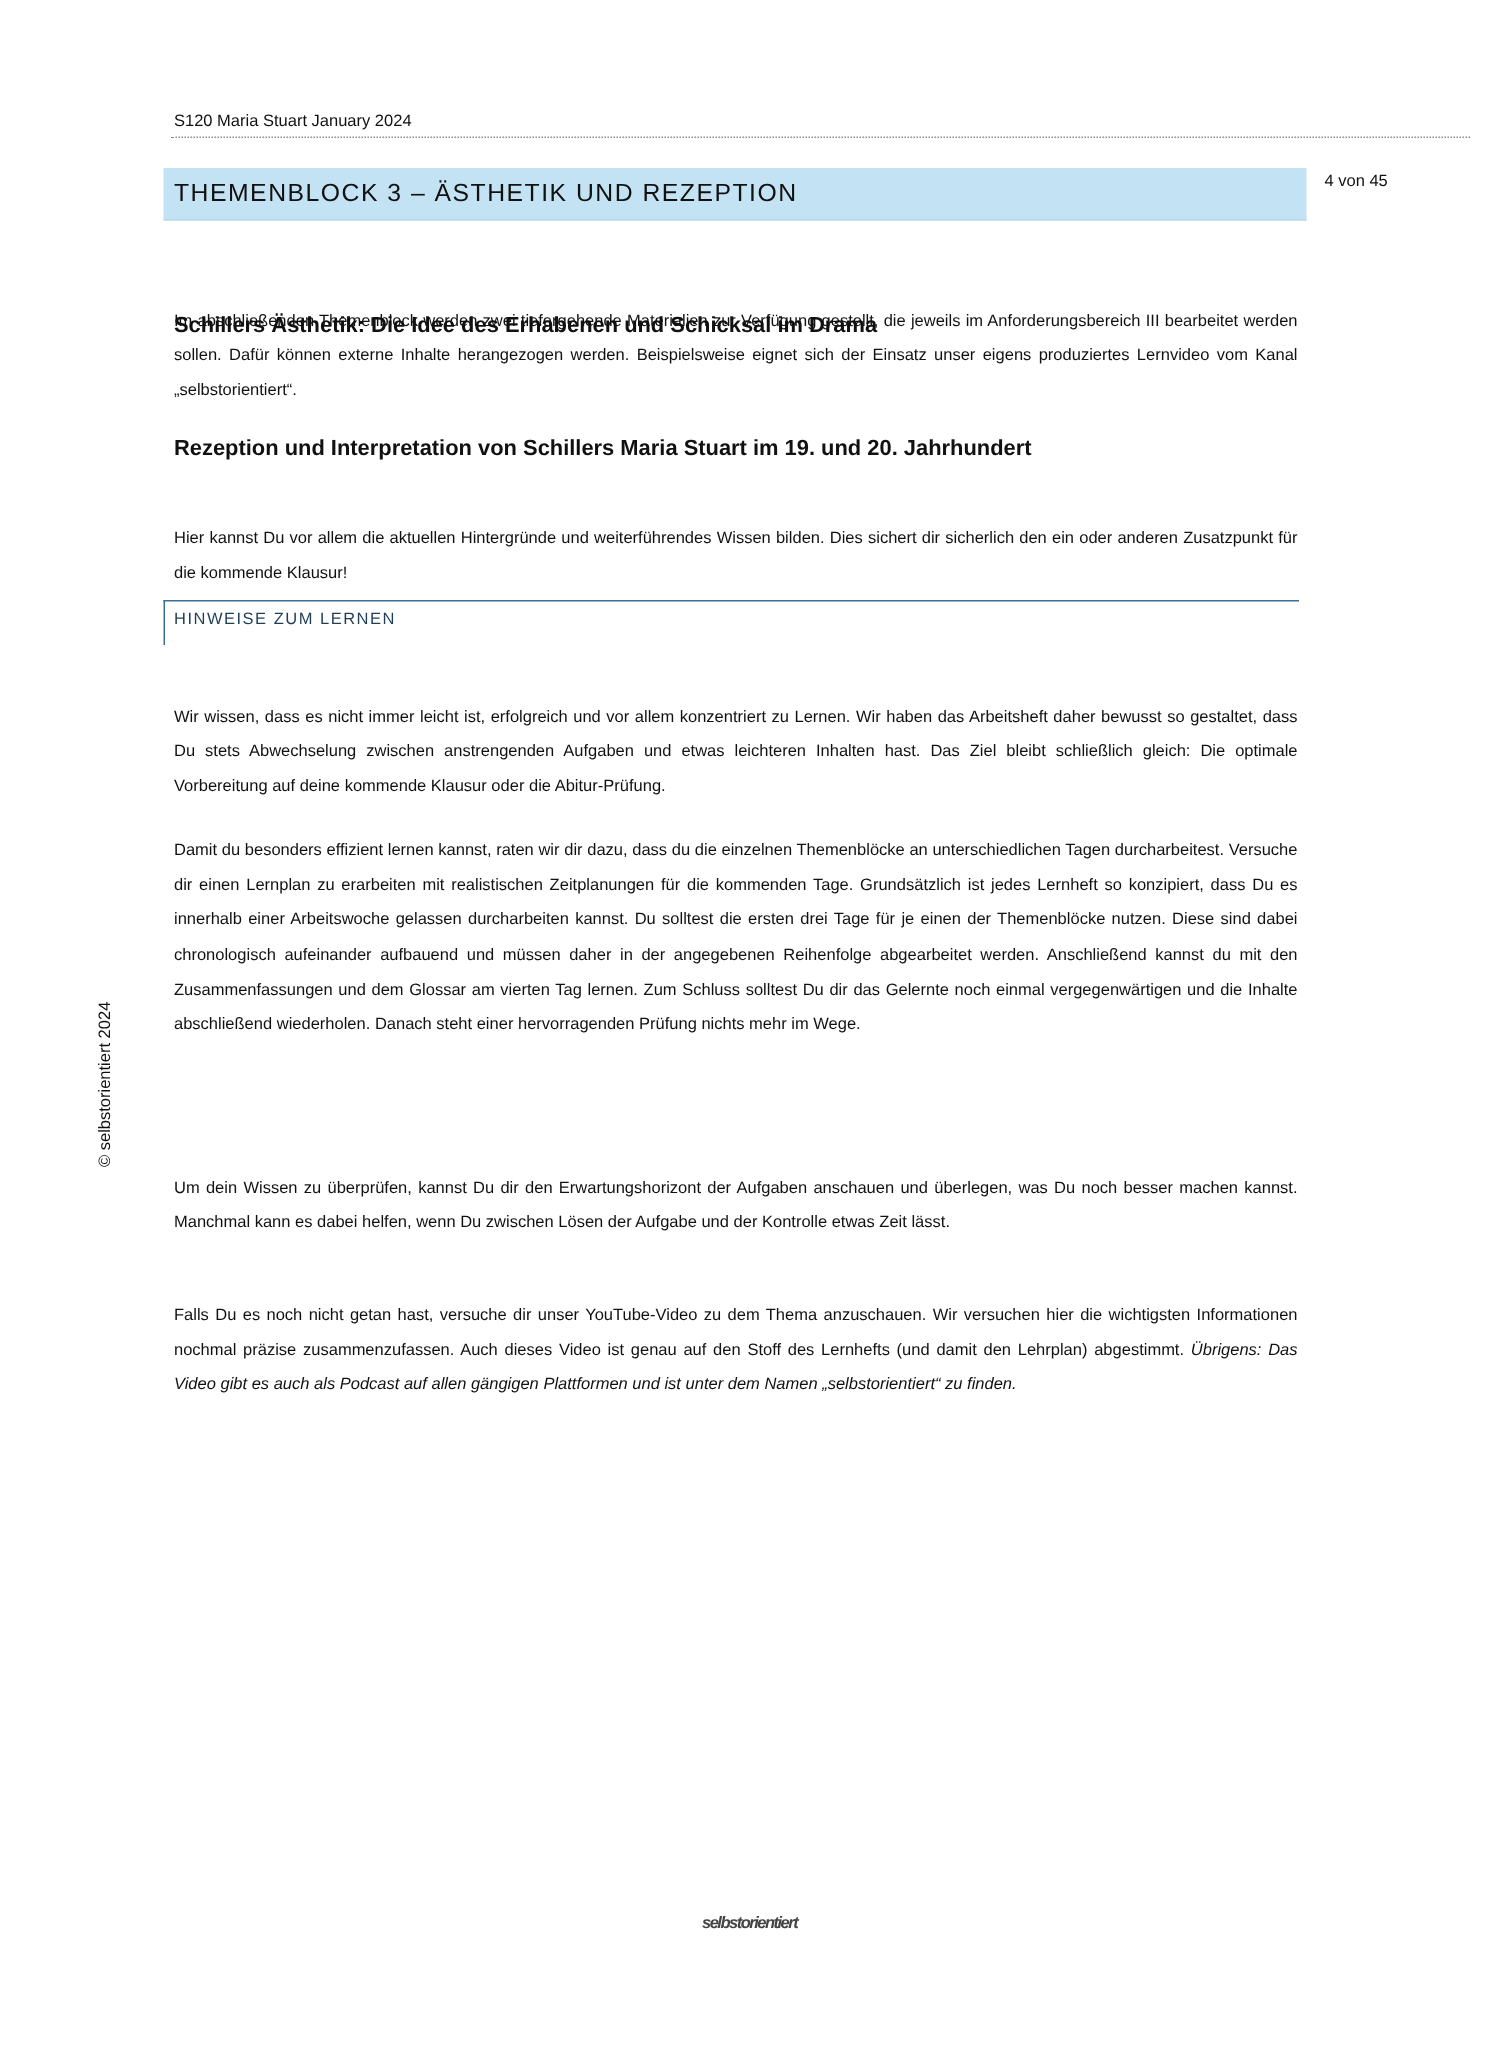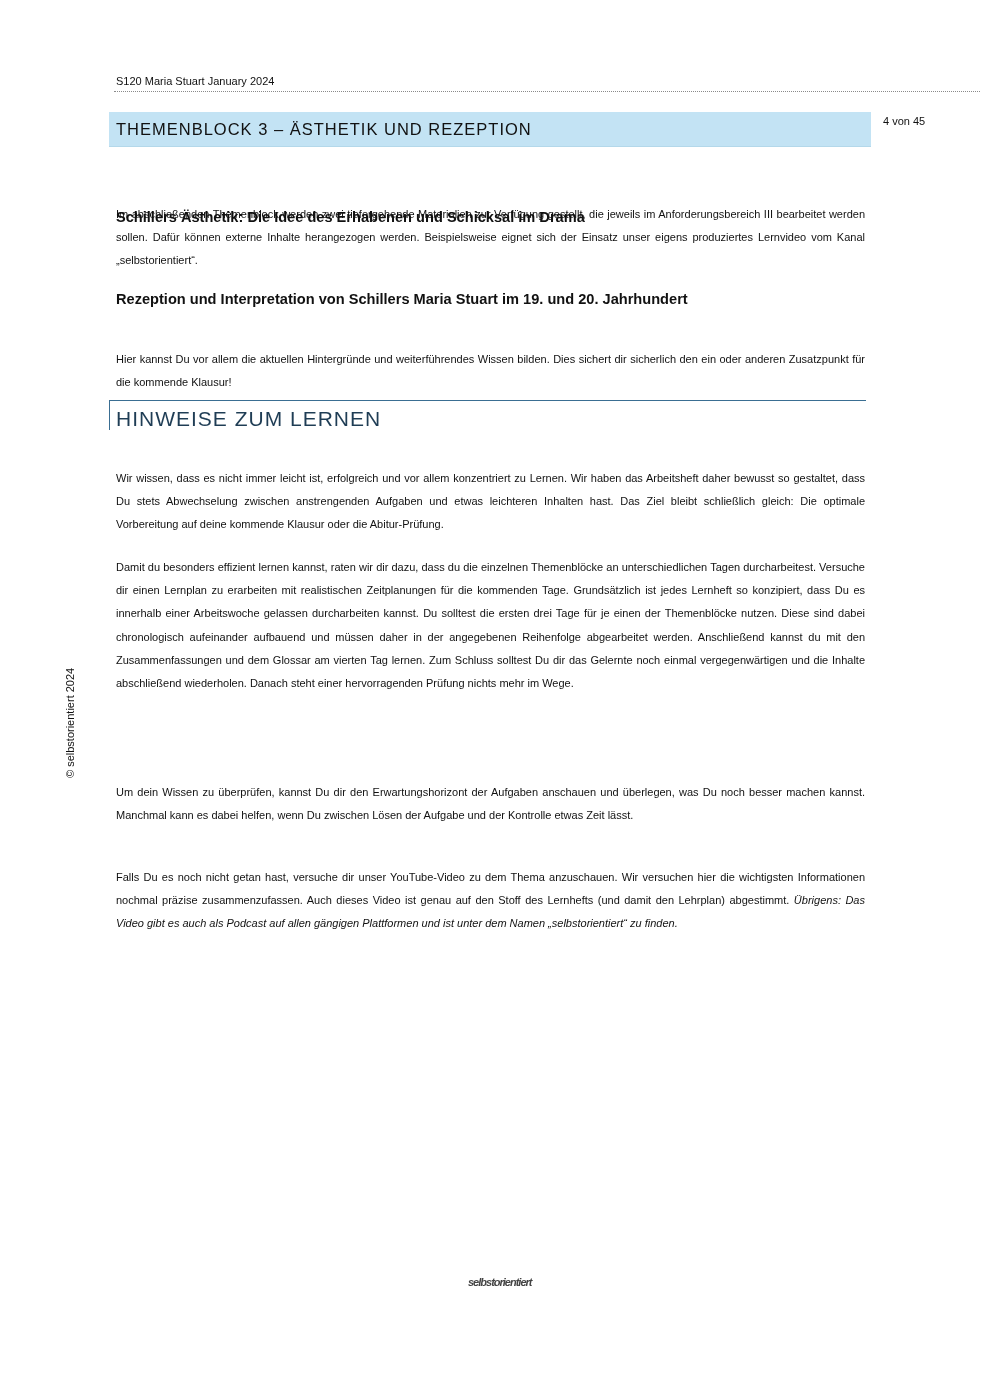--- a/index.html
+++ b/index.html
@@ -3,21 +3,21 @@
   <meta charset="utf-8">
   <style>
     html, body { margin: 0; padding: 0; background: #ffffff; }
     body { width: 1003px; height: 1375px; position: relative; overflow: hidden; font-family: "Liberation Sans", sans-serif; color: #111; }
     .header { position: absolute; left: 114px; top: 73px; width: 866px; height: 18px; border-bottom: 1px dotted #8a8a8a; font-size: 11px; }
     .header .left { position: absolute; left: 2px; top: 2px; }
     .header .right { position: absolute; left: 769px; top: 2px; margin-top: 40px; }
     .h1 { position: absolute; left: 109px; top: 112px; width: 762px; height: 35px; background: #c3e3f4; border-bottom: 1px solid #b4d8ea; box-sizing: border-box; }
     .h1 span { position: absolute; left: 7px; top: 8px; font-size: 16.5px; letter-spacing: 1px; color: #111; }
     .h2 { position: absolute; left: 109px; top: 400px; width: 757px; height: 30px; border-top: 1px solid #3a6e92; border-left: 1px solid #3a6e92; box-sizing: border-box; }
-    .h2 span { position: absolute; left: 6px; top: 6px; font-size: 21px; letter-spacing: 1px; color: #1f3d55; }
+    .h2 span { position: absolute; left: 6px; top: 6px; font-size: 11px; letter-spacing: 1px; color: #1f3d55; }
     .sub { position: absolute; left: 116px; font-weight: bold; font-size: 14.6px; }
     .para { position: absolute; left: 116px; width: 749px; font-size: 11px; line-height: 23.2px; text-align: justify; }
     .para i { font-style: italic; }
     .side { position: absolute; left: 64px; top: 778px; transform: rotate(-90deg); transform-origin: left top; font-size: 11px; white-space: nowrap; }
     .logo { position: absolute; left: 468px; top: 1276px; font-size: 11px; font-style: italic; font-weight: bold; color: #444; letter-spacing: -1px; filter: blur(0.4px); }
   </style>
 </head>
 <body>
 
 <div class="header">

